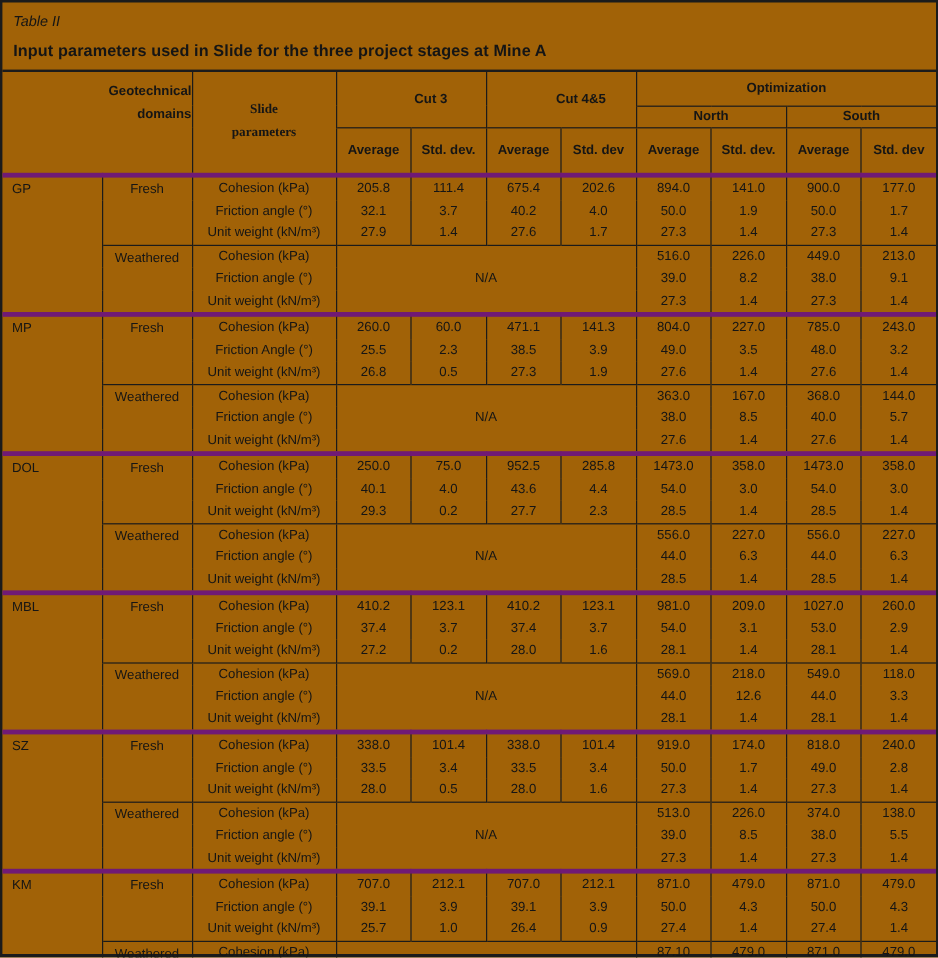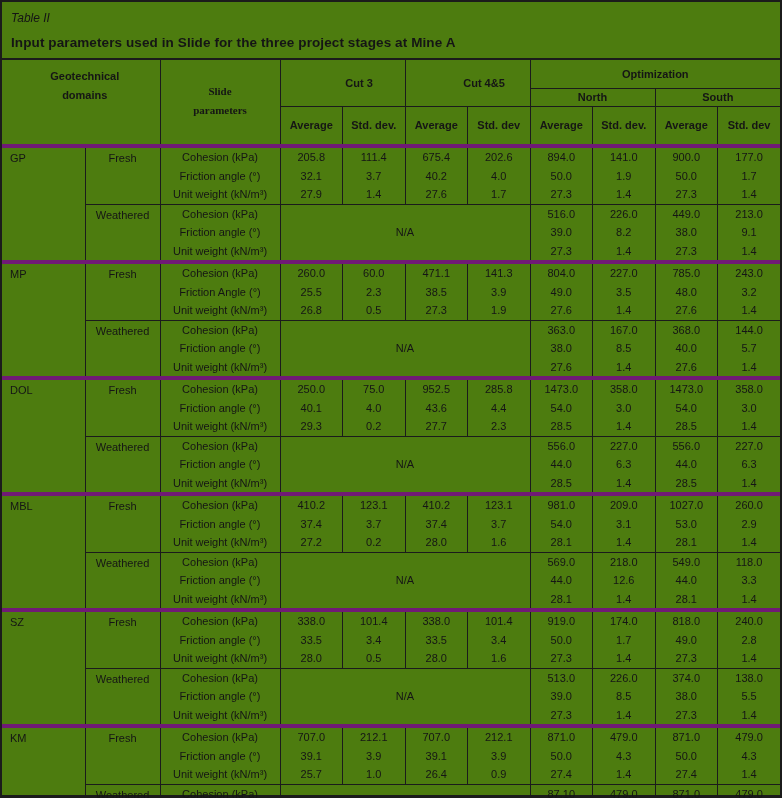--- a/index.html
+++ b/index.html
@@ -6,32 +6,32 @@
   html,body { background:#ffffff; }
   body {
     font-family:"Liberation Sans", sans-serif;
     color:#151515;
     width:782px;
   }
   .sheet {
     width:782px; height:798px;
     border:2px solid #1b1b1b;
     border-bottom-width:3px;
-    background:#4d7c0f;
+    background:#a16207;
   }
   .caption { padding:9px 9px 7px 9px; border-bottom:2px solid #1b1b1b; }
   .table-label { font-style:italic; font-size:12px; line-height:14px; margin-bottom:10px; }
   .table-title { font-weight:bold; font-size:13.5px; line-height:16px; letter-spacing:0.1px; }
 
   table.params { border-collapse:collapse; width:100%; table-layout:fixed; }
   th, td { font-size:11px; overflow:hidden; white-space:nowrap; }
 
   
   thead th { font-weight:bold; border-left:1px solid #1b1b1b; text-align:center; padding:0; }
-  thead th.th-domains { border-left:none; text-align:center; vertical-align:top; padding:7px 0 0 8px; }
+  thead th.th-domains { border-left:none; text-align:right; vertical-align:top; padding:7px 0 0 8px; }
   thead th.th-params  { vertical-align:top; padding-top:22px;font-family:Liberation Serif, serif; }
   .th-domains span, .th-params span { display:block; line-height:19px; font-size:11px; }
   tr.hrow-a th { height:28px; }
   th.group { height:46px; vertical-align:middle;padding-left:33px; }
   tr.hrow-b th { height:18px; border-top:1px solid #1b1b1b; }
   tr.hrow-c th { height:40px; border-top:1px solid #1b1b1b; }
 
   
   tbody { border-top:4px solid #701a75; }
   tbody td {

